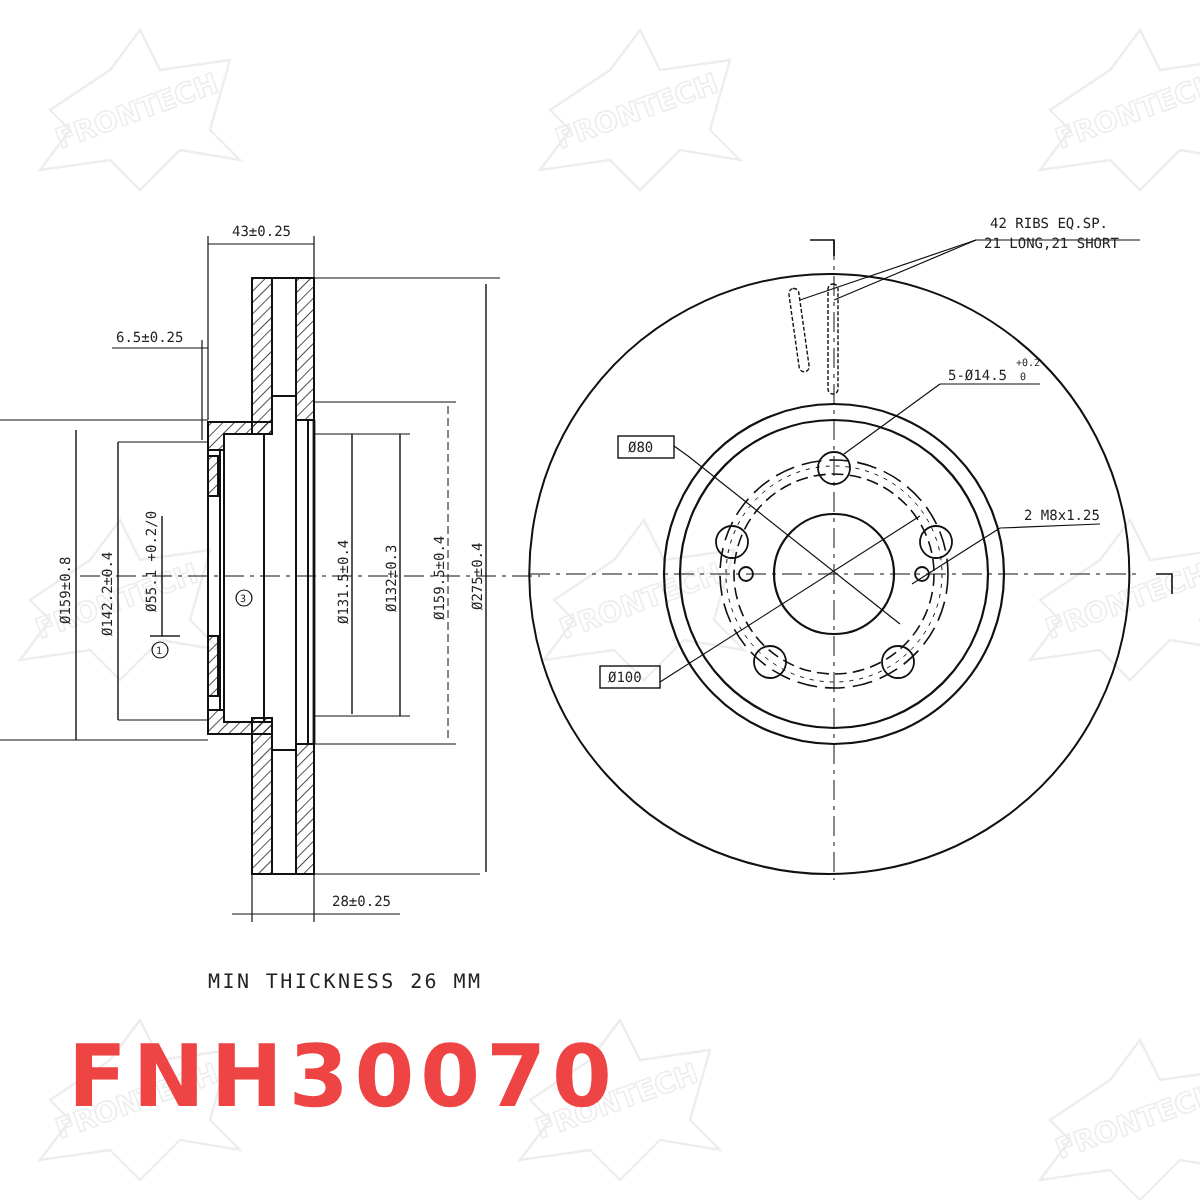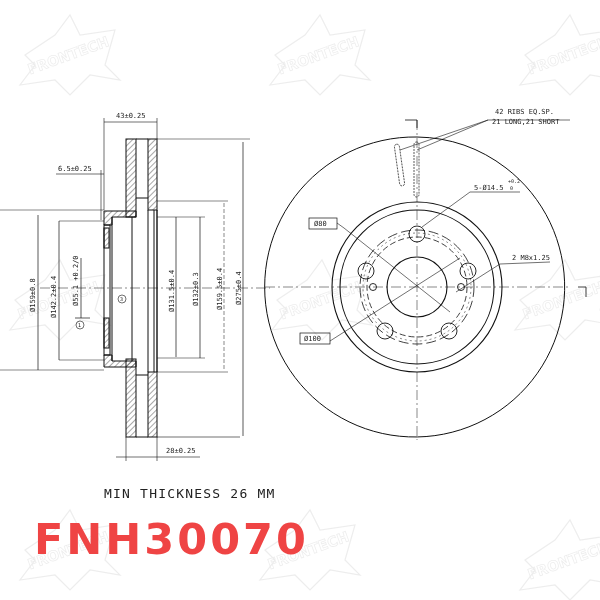--- a/index.html
+++ b/index.html
@@ -2,21 +2,21 @@
 <html><head>
 <meta charset="utf-8">
 <style>
   html, body { margin: 0; padding: 0; background: #ffffff; }
   body { width: 600px; height: 600px; position: relative; overflow: hidden;
          font-family: "DejaVu Sans Mono", monospace; }
   #canvas { position: absolute; left: 0; top: 0; width: 600px; height: 600px; }
   .wm { position: absolute; width: 120px; height: 90px; opacity: 0.10; }
   .dimtext { font-family: "DejaVu Sans Mono", monospace; font-size: 7px; fill: #222; }
   .note { position: absolute; left: 104px; top: 486px; font-family: "DejaVu Sans Mono", monospace;
-          font-size: 13px; letter-spacing: 1.2px; color: #222; }
+          font-size: 10px; letter-spacing: 1.2px; color: #222; }
   .part { position: absolute; left: 34px; top: 518px; font-family: "DejaVu Sans", sans-serif;
           font-weight: bold; font-size: 43px; letter-spacing: 3px; color: #ef4444; line-height: 1; }
 </style>
 </head>
 <body>
 
 <svg class="wm" style="left:10px;top:10px;" viewBox="0 0 120 90">
     <g fill="none" stroke="#555" stroke-width="1.2">
       <polygon points="15,45 45,25 60,5 70,25 105,20 95,55 110,70 80,65 60,85 45,70 10,75 25,55"></polygon>
     </g>

